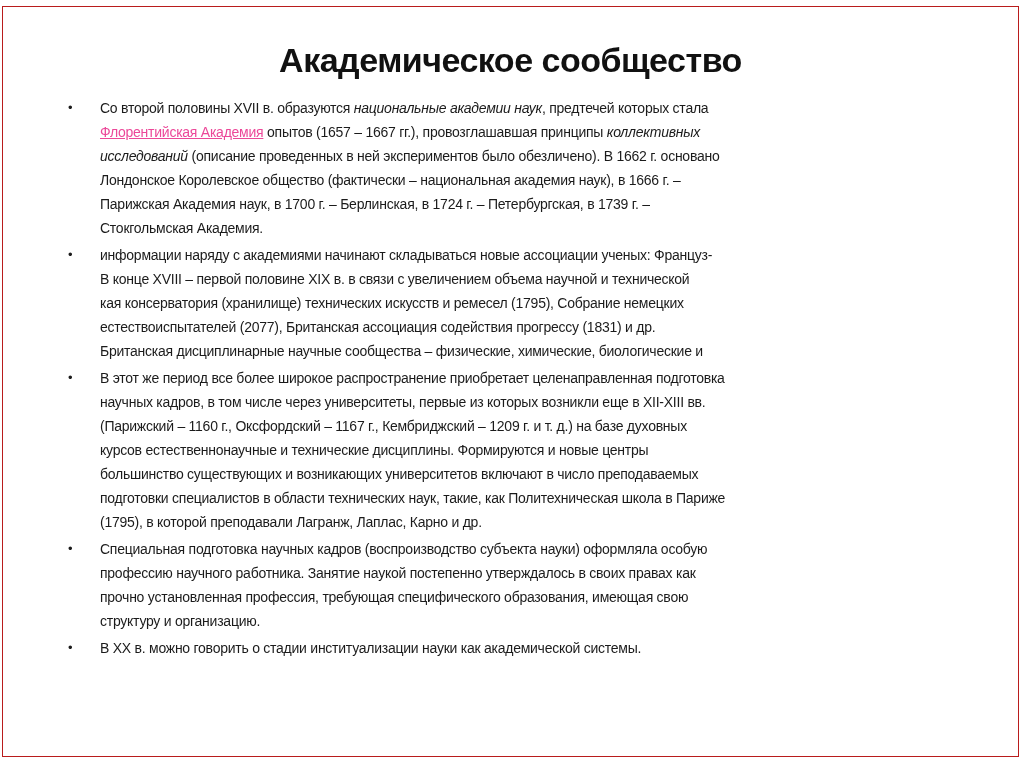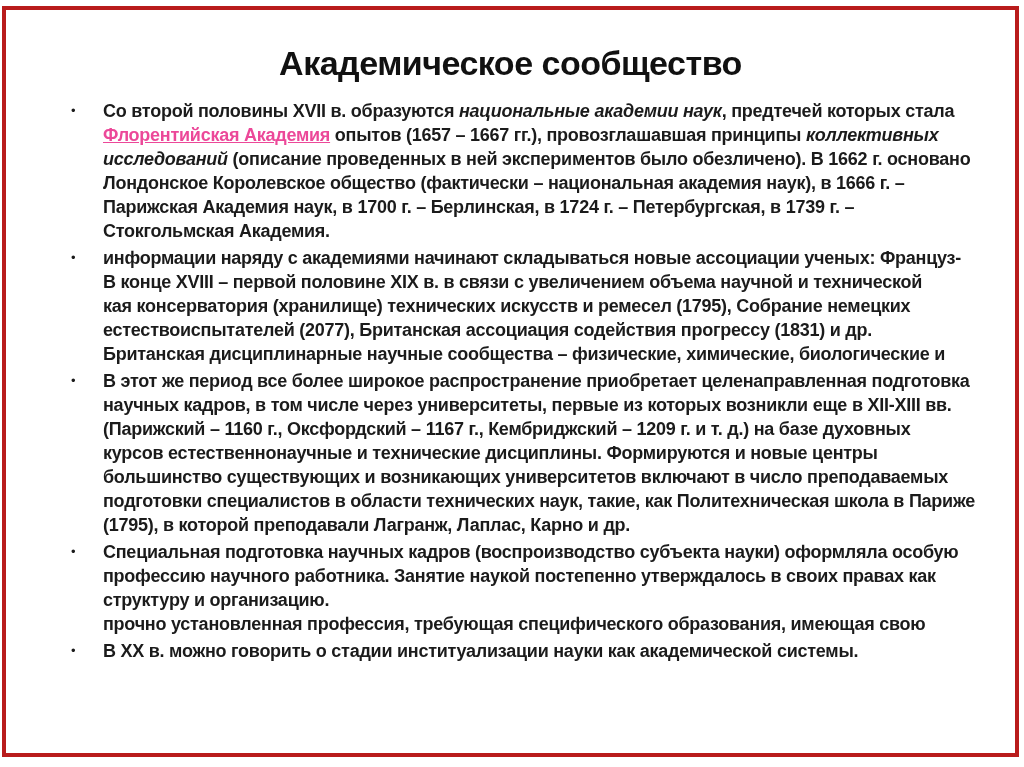--- a/index.html
+++ b/index.html
@@ -11,21 +11,21 @@
     overflow: hidden;
     font-family: "Liberation Sans", sans-serif;
   }
   .slide {
     position: absolute;
     left: 2px;
     top: 6px;
     right: 5px;
     bottom: 10px;
     background: #ffffff;
-    border: 4px solid #b91c1c;
+    border: 1px solid #b91c1c;
     box-sizing: border-box;
   }
   .title {
     margin: 31px 0 0 0;
     text-align: center;
     font-size: 34px;
     line-height: 44px;
     font-weight: 700;
     color: #111111;
     letter-spacing: -0.5px;
@@ -39,23 +39,23 @@
   }
   .marker {
     position: absolute;
     left: -32px;
     top: 0;
     font-size: 13px;
     line-height: 24px;
     color: #1b1b1b;
   }
   .line {
-    font-size: 18px;
+    font-size: 14px;
     line-height: 24px;
-    font-weight: 700;
+    font-weight: 400;
     color: #1b1b1b;
     letter-spacing: -0.25px;
     white-space: nowrap;
   }
   .it { font-style: italic; }
   .link {
     color: #ec4899;
     text-decoration: underline;
     cursor: pointer;
   }
@@ -97,22 +97,22 @@
           <div class="line"><span>большинство существующих и возникающих университетов включают в число преподаваемых</span></div>
           <div class="line"><span>подготовки специалистов в области технических наук, такие, как Политехническая школа в Париже</span></div>
           <div class="line"><span>(1795), в которой преподавали Лагранж, Лаплас, Карно и др.</span></div>
         </div>
       </div>
       <div class="bullet-item">
         <span class="marker">•</span>
         <div class="bullet-content">
           <div class="line"><span>Специальная подготовка научных кадров (воспроизводство субъекта науки) оформляла особую</span></div>
           <div class="line"><span>профессию научного работника. Занятие наукой постепенно утверждалось в своих правах как</span></div>
+          <div class="line"><span>прочно установленная профессия, требующая специфического образования, имеющая свою</span></div>
           <div class="line"><span>структуру и организацию.</span></div>
-          <div class="line"><span>прочно установленная профессия, требующая специфического образования, имеющая свою</span></div>
         </div>
       </div>
       <div class="bullet-item">
         <span class="marker">•</span>
         <div class="bullet-content">
           <div class="line"><span>В XX в. можно говорить о стадии институализации науки как академической системы.</span></div>
         </div>
       </div>
     </div>
 </div>

